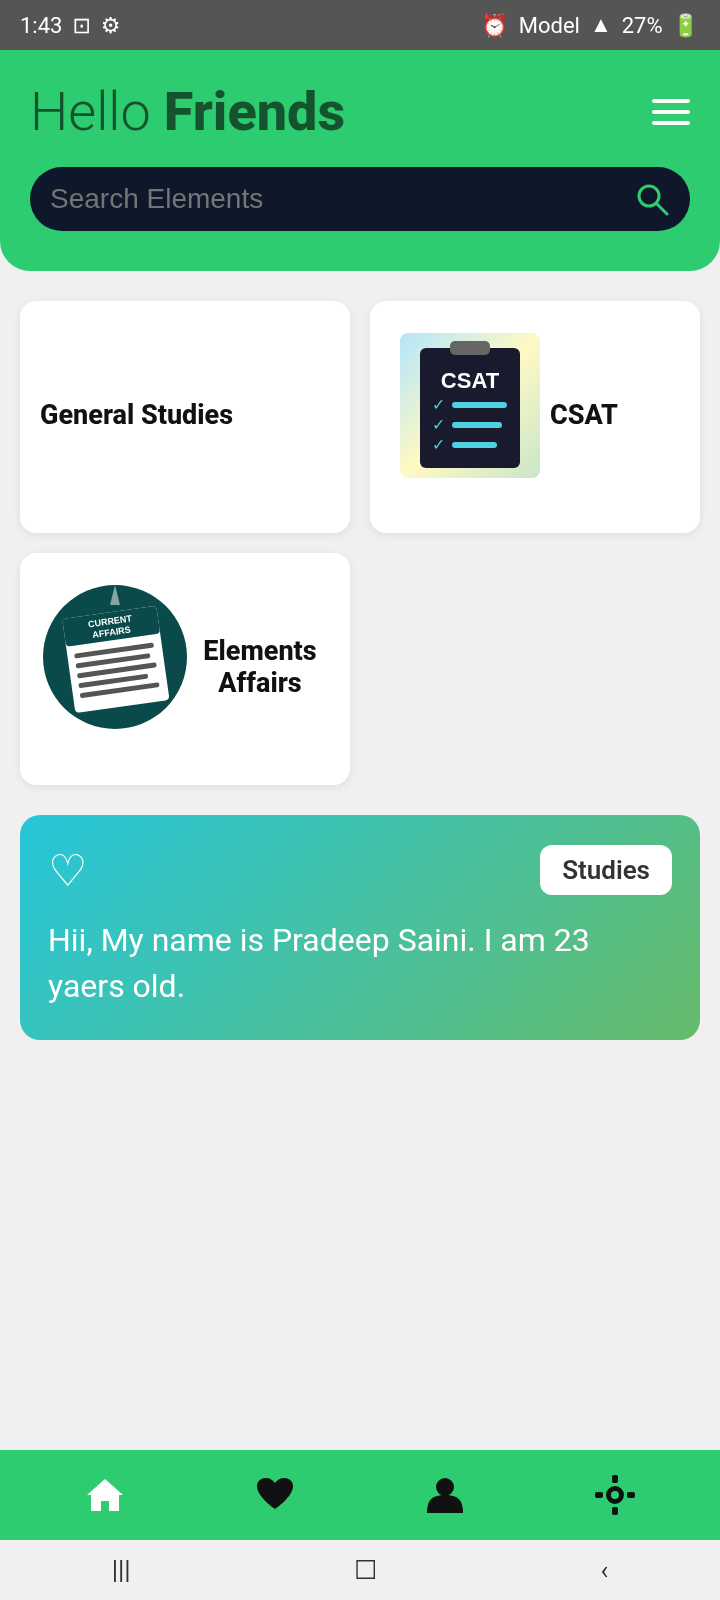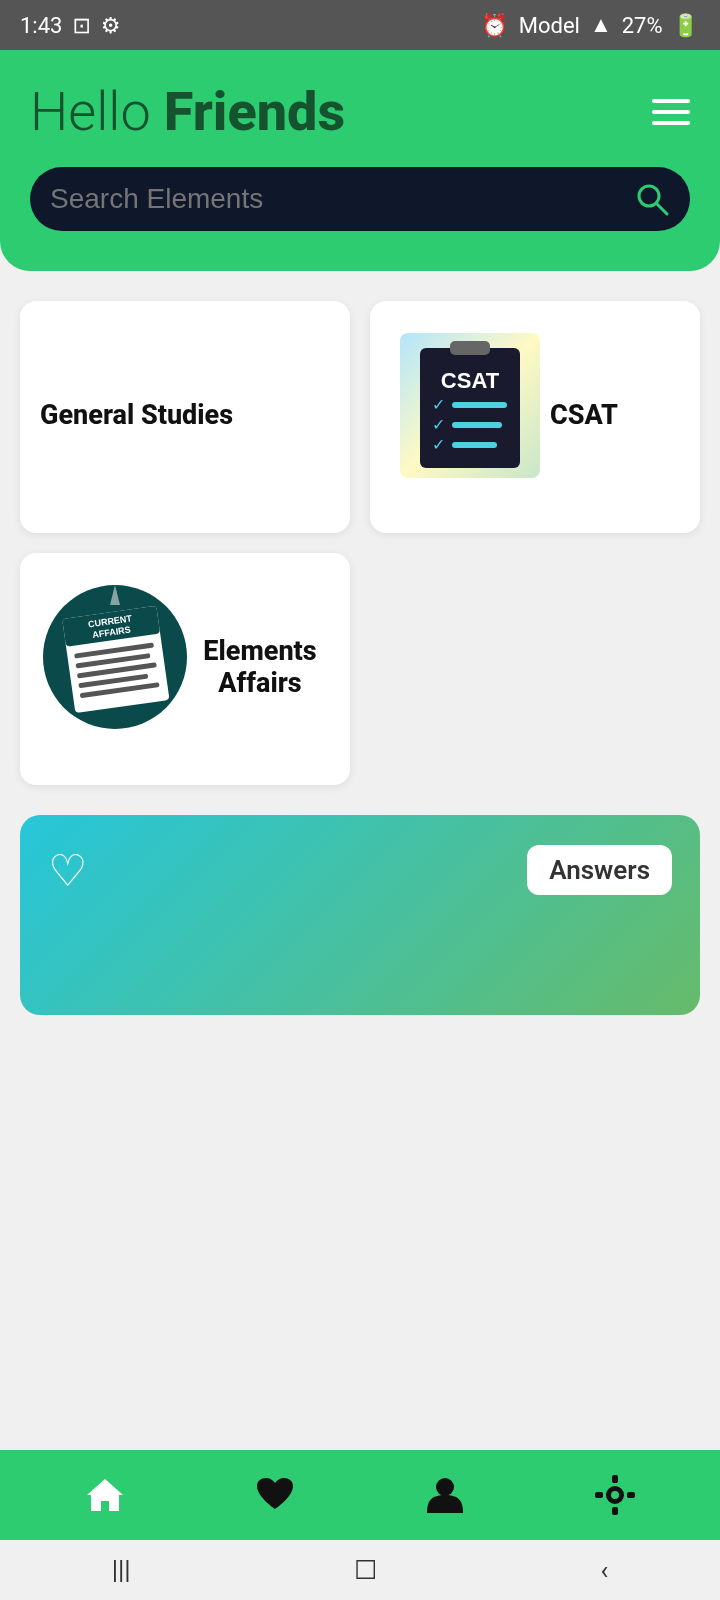--- a/index.html
+++ b/index.html
@@ -308,22 +308,23 @@
       </div>
       <span class="card-label">Elements Affairs</span>
     </div>
 
 
   </div>
 
   <div class="trending-banner">
     <div class="banner-top">
       <span class="heart-icon">♡</span>
-      <div class="trending-badge">Answers</div>
-    </div>
+      <div class="trending-badge">Studies</div>
+    </div>
+    <p class="banner-text">Hii, My name is Pradeep Saini. I am 23 yaers old.</p>
   </div>
 
 </div>
 
 <div class="bottom-nav">
   <div class="nav-item">
     <svg width="44" height="44" viewBox="0 0 44 44">
       <path d="M22 6 L4 22 L8 22 L8 38 L18 38 L18 28 L26 28 L26 38 L36 38 L36 22 L40 22 Z" fill="white"></path>
     </svg>
   </div>

